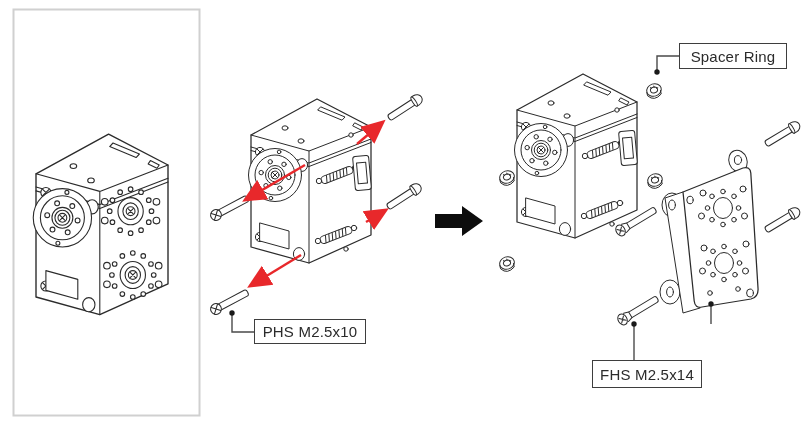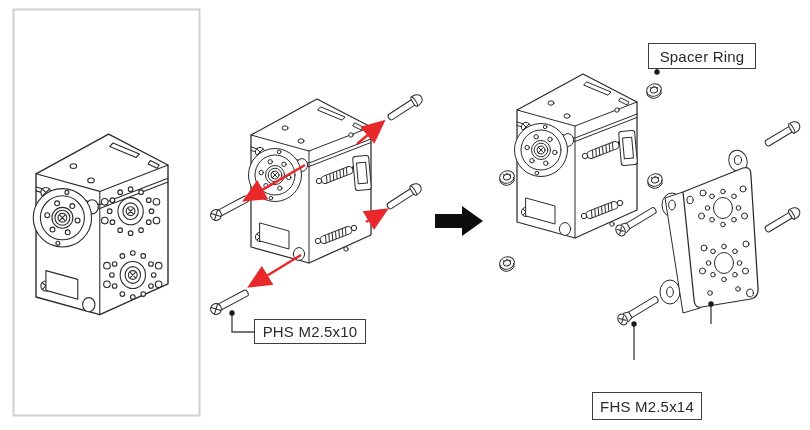--- a/index.html
+++ b/index.html
@@ -251,22 +251,22 @@
         <circle class="dot" cx="657" cy="72" r="2.7"></circle>
     <path class="ldr" d="M232,313 V332 H254"></path>
         <circle class="dot" cx="232" cy="313" r="2.7"></circle>
     <path class="ldr" d="M634,324 V360"></path>
         <circle class="dot" cx="634" cy="324" r="2.7"></circle>
     <path class="ldr" d="M711,304 V324"></path>
         <circle class="dot" cx="711" cy="304" r="2.7"></circle>
   </g>
 </svg>
 
-<div class="callout" style="left:648px;top:43px;width:108px;height:26px;">
+<div class="callout" style="left:679px;top:43px;width:108px;height:26px;">
   <span>Spacer Ring</span>
 </div>
 <div class="callout" style="left:254px;top:319px;width:112px;height:25px;">
   <span>PHS M2.5x10</span>
 </div>
-<div class="callout" style="left:592px;top:360px;width:110px;height:28px;margin-top:32px;">
+<div class="callout" style="left:592px;top:360px;width:110px;height:28px;">
   <span>FHS M2.5x14</span>
 </div>
 </div>
 
 </body></html>

